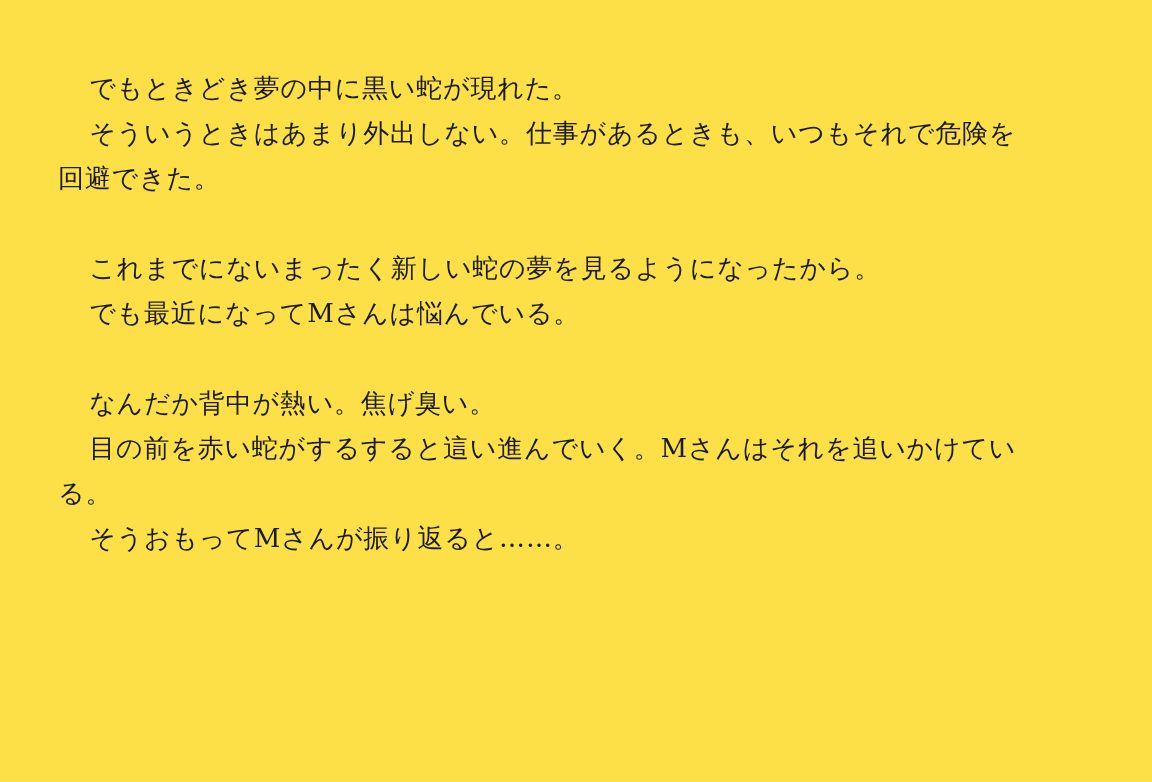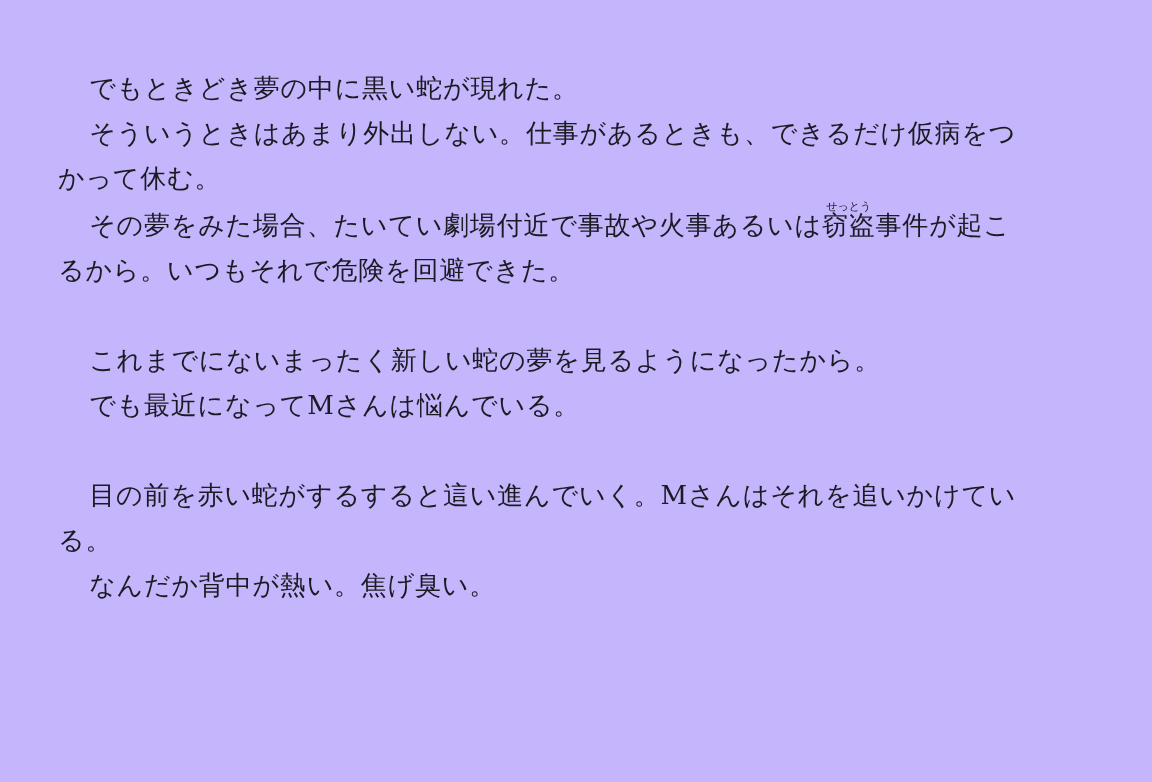--- a/index.html
+++ b/index.html
@@ -11,21 +11,21 @@
     width: 1152px;
     height: 782px;
     overflow: hidden;
     font-family: "DejaVu Serif", "Liberation Serif", serif;
     color: #17171c;
   }
   .page {
     position: relative;
     width: 1152px;
     height: 782px;
-    background: #c4b5fd;
+    background: #fde047;
     box-sizing: border-box;
     padding: 66px 120px 0 58px;
   }
   .text-body {
     font-size: 26px;
     line-height: 45px;
     letter-spacing: 0.8px;
     color: #1b1b22;
     text-align: left;
   }
@@ -53,32 +53,32 @@
   }
 </style>
 </head>
 <body style="background: rgb(255, 255, 255);">
 
 <div class="page">
   <div class="text-body">
 
     <p class="para">でもときどき夢の中に黒い蛇が現れた。</p>
 
-    <p class="para">そういうときはあまり外出しない。仕事があるときも、できるだけ仮病をつかって休む。</p>
+    <p class="para">そういうときはあまり外出しない。仕事があるときも、いつもそれで危険を回避できた。</p>
 
-    <p class="para"><span>その夢をみた場合、たいてい劇場付近で事故や火事あるいは</span><ruby><span>窃盗</span><rt>せっとう</rt></ruby><span>事件が起こるから。いつもそれで危険を回避できた。</span></p>
 
     <div class="blank"></div>
 
     <p class="para">これまでにないまったく新しい蛇の夢を見るようになったから。</p>
 
     <p class="para">でも最近になってMさんは悩んでいる。</p>
 
     <div class="blank"></div>
 
 
+    <p class="para">なんだか背中が熱い。焦げ臭い。</p>
+
     <p class="para">目の前を赤い蛇がするすると這い進んでいく。Mさんはそれを追いかけている。</p>
 
-    <p class="para">なんだか背中が熱い。焦げ臭い。</p>
-
+    <p class="para">そうおもってMさんが振り返ると……。</p>
 
   </div>
 </div>
 
 </body></html>

